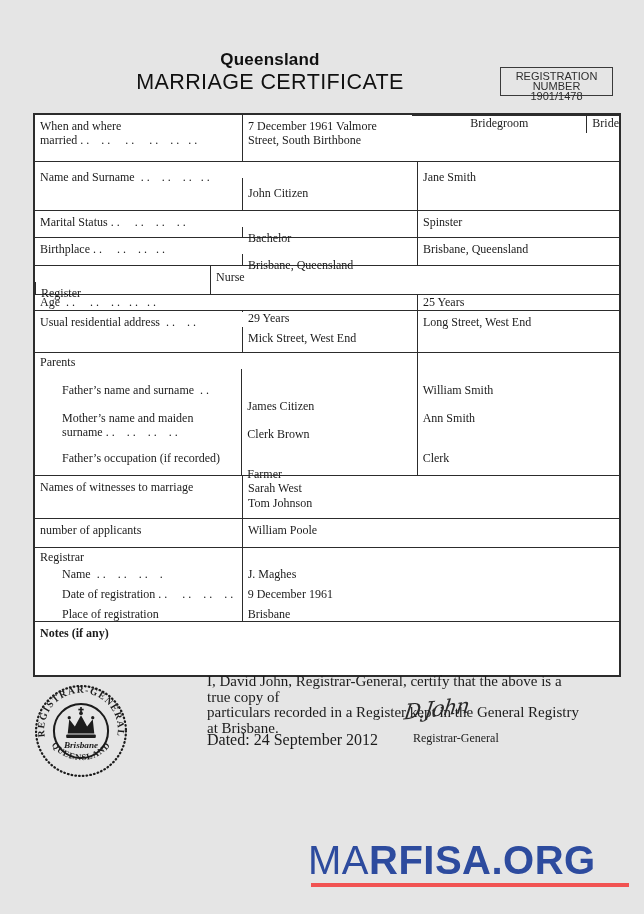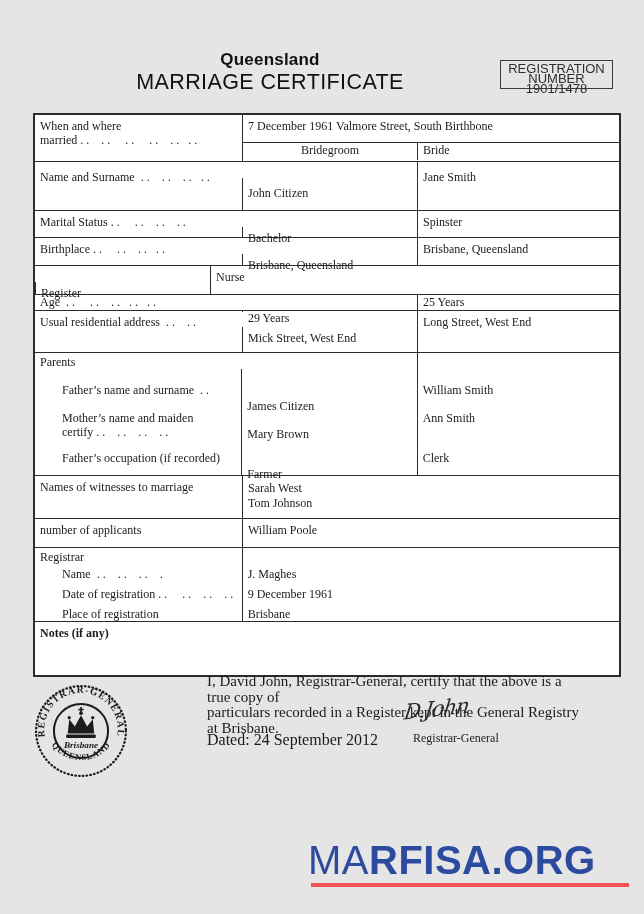--- a/index.html
+++ b/index.html
@@ -5,34 +5,34 @@
   html,body{margin:0;padding:0;background:#fff;}
   .page{
     position:relative;width:644px;height:914px;background:#e5e5e5;
     font-family:"Liberation Serif",serif;color:#1b1b1b;overflow:hidden;padding-left:46px;
   }
   
   .title-block{position:absolute;left:70px;top:50px;width:400px;text-align:center;
     font-family:"Liberation Sans",sans-serif;color:#111;}
   .title-region{font-size:17px;font-weight:bold;letter-spacing:.2px;}
   .title-main{font-size:21.5px;letter-spacing:.4px;}
-  .reg-box{position:absolute;left:500px;top:60px;width:113px;height:29px;border:1.5px solid #3a3a3a;
+  .reg-box{position:absolute;left:500px;top:67px;width:113px;height:29px;border:1.5px solid #3a3a3a;
     box-sizing:border-box;text-align:center;font-family:"Liberation Sans",sans-serif;
-    font-size:13px;line-height:10px;padding-top:3px;color:#2e2e2e;}
+    font-size:11px;line-height:10px;padding-top:3px;color:#2e2e2e;}
   
   .cert-table{position:absolute;left:33px;top:113px;width:584px;border:2px solid #2c2c2c;background:#fff;box-sizing:content-box;}
   .trow{display:flex;border-top:1.5px solid #2c2c2c;box-sizing:border-box;}
   .trow.first{border-top:none;}
   .cell{box-sizing:border-box;padding:5px 4px 0 5px;font-size:12px;line-height:13.5px;}
   .c-label{width:207px;}
   .c-groom{width:175px;border-left:1.5px solid #2c2c2c;margin-top:16px;}
   .c-bride{width:202px;border-left:1.5px solid #2c2c2c;}
   .c-span{width:377px;border-left:1.5px solid #2c2c2c;}
   .lead{white-space:pre;}
-  .rblock{width:377px;border-left:1.5px solid #2c2c2c;box-sizing:border-box;display:flex;flex-direction:column;}
+  .rblock{width:377px;border-left:1.5px solid #2c2c2c;box-sizing:border-box;display:flex;}
   .hdr-row{display:flex;border-top:1.5px solid #2c2c2c;height:18px;box-sizing:border-box;}
   .hc{font-size:12px;line-height:15px;box-sizing:border-box;}
   .rel{position:relative;padding:0;}
   .abs{position:absolute;font-size:12px;line-height:13.5px;}
   .bold{font-weight:bold;}
   
   .cert-text{position:absolute;left:207px;top:674px;width:380px;font-size:15px;line-height:15.5px;}
   .signature{position:absolute;left:404px;top:697px;font-family:"DejaVu Serif",serif;font-style:italic;
     font-size:21px;color:#2a2a2a;transform:rotate(-6deg) skewX(-14deg);letter-spacing:-1px;}
   .dated{position:absolute;left:207px;top:731px;font-size:16px;}
@@ -110,26 +110,26 @@
       <div class="cell c-label lead">Usual residential address  . .    . .</div>
       <div class="cell c-groom">Mick Street, West End</div>
       <div class="cell c-bride">Long Street, West End</div>
     </div>
 
     <div class="trow" style="height:123px">
       <div class="c-label rel">
         <div class="abs" style="top:3px;left:5px">Parents</div>
         <div class="abs lead" style="top:31px;left:27px">Father’s name and surname  . .</div>
         <div class="abs" style="top:59px;left:27px">Mother’s name and maiden</div>
-        <div class="abs lead" style="top:73px;left:27px">certify . .    . .    . .    . .</div>
+        <div class="abs lead" style="top:73px;left:27px">surname . .    . .    . .    . .</div>
         <div class="abs" style="top:99px;left:27px">Father’s occupation (if recorded)</div>
       </div>
       <div class="c-groom rel">
         <div class="abs" style="top:31px;left:5px">James Citizen</div>
-        <div class="abs" style="top:59px;left:5px">Mary Brown</div>
+        <div class="abs" style="top:59px;left:5px">Clerk Brown</div>
         <div class="abs" style="top:99px;left:5px">Farmer</div>
       </div>
       <div class="c-bride rel">
         <div class="abs" style="top:31px;left:5px">William Smith</div>
         <div class="abs" style="top:59px;left:5px">Ann Smith</div>
         <div class="abs" style="top:99px;left:5px">Clerk</div>
       </div>
     </div>
 
     <div class="trow" style="height:43px">

